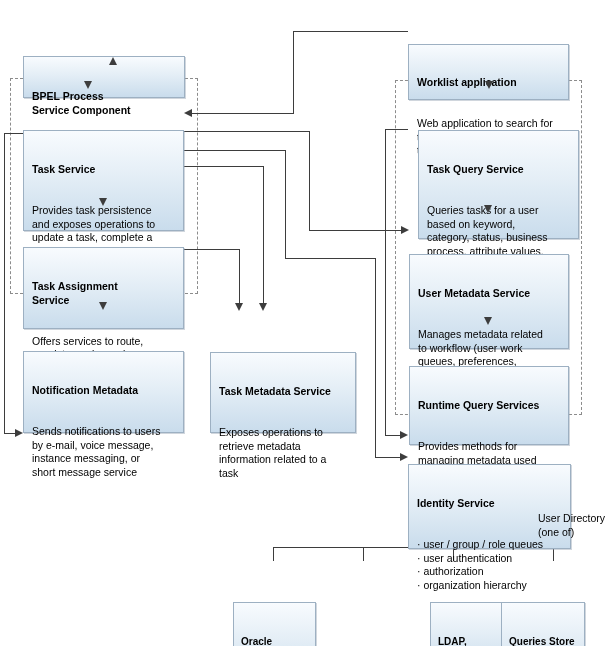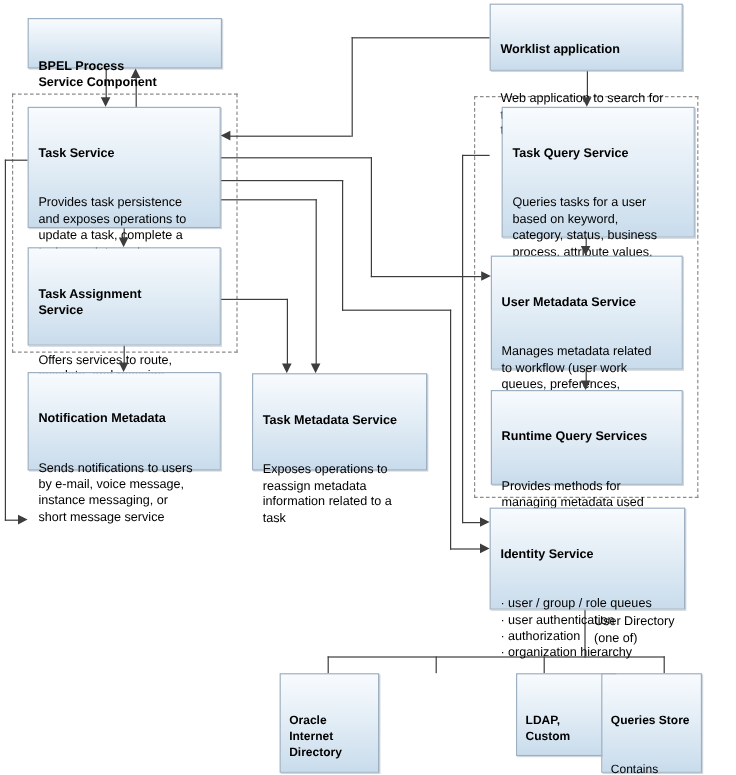--- a/index.html
+++ b/index.html
@@ -8,33 +8,33 @@
     position: relative; width: 613px; height: 646px; background:#ffffff;
     font-family: "Liberation Sans", sans-serif; color:#000;
   }
   .box {
     position:absolute;
     border:1px solid #9db0c2;
     background: linear-gradient(180deg,#f8fbfe 0%,#e4eef6 45%,#c9dcec 100%);
     box-shadow: 1px 1px 0 rgba(150,165,180,.45);
     padding:5px 2px 0 8px;
     font-size:10.5px; line-height:13.6px;
-    white-space:pre; overflow:visible;
+    white-space:pre; overflow:visible;margin-top:41px;
   }
   .box .title { font-weight:bold; }
   .box.small { padding-left:7px; font-size:10px; }
   .dashed { position:absolute; border:1px dashed #8c8c8c; }
   .ln { position:absolute; background:#3d3d3d; }
   .h { height:1px; } .v { width:1px; }
   .tri { position:absolute; width:0; height:0; }
   .tri-down { border-left:4px solid transparent; border-right:4px solid transparent; border-top:8px solid #3d3d3d; }
   .tri-up   { border-left:4px solid transparent; border-right:4px solid transparent; border-bottom:8px solid #3d3d3d; }
   .tri-left { border-top:4px solid transparent; border-bottom:4px solid transparent; border-right:8px solid #3d3d3d; }
   .tri-right{ border-top:4px solid transparent; border-bottom:4px solid transparent; border-left:8px solid #3d3d3d; }
-  .floating-label { position:absolute; font-size:10.5px; line-height:13.5px; white-space:pre; }
+  .floating-label { position:absolute; font-size:10.5px; line-height:13.5px; white-space:pre;margin-left:43px; }
 </style>
 </head>
 <body>
 
 <div class="canvas">
 
   <div class="dashed" style="left:10px;top:78px;width:188px;height:216px"></div>
   <div class="dashed" style="left:395px;top:80px;width:187px;height:335px"></div>
 
   <div class="ln v" style="left:88px;top:57px;height:25px"></div>
@@ -113,21 +113,21 @@
     <div class="body">Sends notifications to users
 by e-mail, voice message,
 instance messaging, or
 short message service</div>
   </div>
 
 
   <div class="box" style="left:210px;top:311px;width:146px;height:81px">
     <div class="title">Task Metadata Service</div>
     <div class="body">Exposes operations to
-reassign metadata
+retrieve metadata
 information related to a
 task</div>
   </div>
 
   <div class="box" style="left:408px;top:3px;width:161px;height:56px;padding-top:4px">
     <div class="title">Worklist application</div>
     <div class="body">Web application to search for
 tasks, view tasks, and act on
 tasks</div>
   </div>

